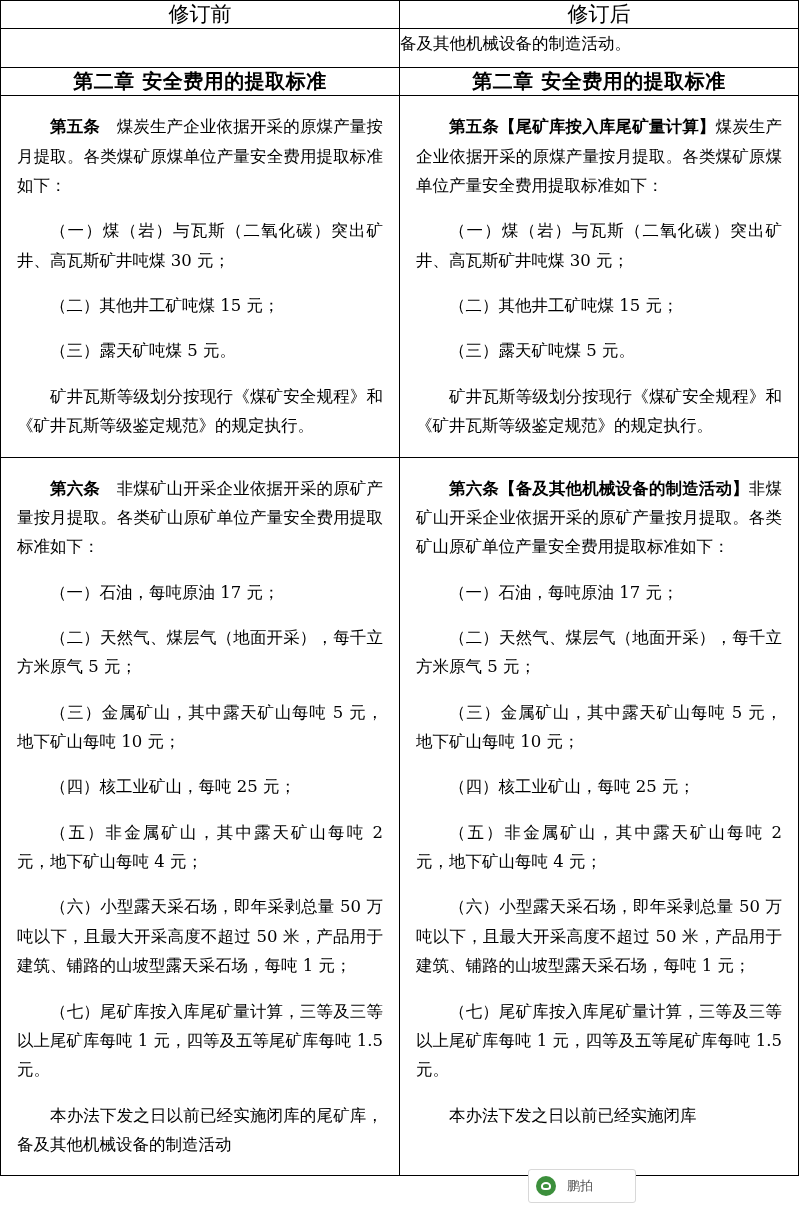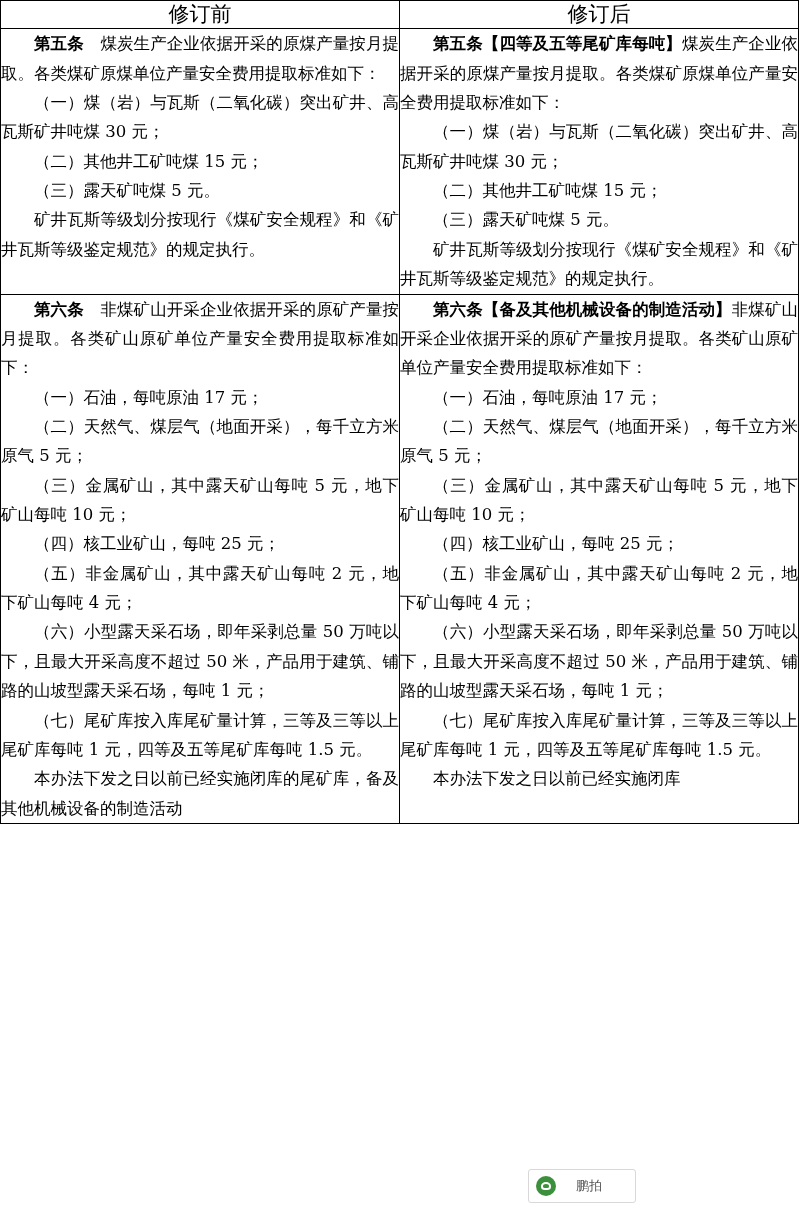--- a/index.html
+++ b/index.html
@@ -48,42 +48,42 @@
     letter-spacing: 0.5px;
   }
   .body-cell {
     font-size: 16.5px;
     line-height: 1.78;
     padding: 7px 9px 8px 9px;
     text-align: justify;
     text-justify: inter-ideograph;
   }
   .body-cell p {
-    margin: 0;
+    margin: 16px;
   }
   .ind2 { text-indent: 2em; }
   b.art { font-weight: bold; }
   .empty-cell { height: 38px; }
   .cont-cell {
     font-size: 16.5px;
     line-height: 1.78;
     padding: 7px 9px 8px 9px;
   }
   .wm {
     position: absolute;
     right: 10px;
     bottom: 8px;
     width: 108px;
     height: 34px;
     border: 1px solid #d8d8d8;
     border-radius: 3px;
     background: #fff;
     display: flex;
     align-items: center;
-    gap: 20px;
+    gap: 11px;
     padding: 0 7px;
     box-sizing: border-box;
   }
   .wm .logo {
     width: 20px;
     height: 20px;
     border-radius: 50%;
     background: #3c8f3c;
     position: relative;
     flex: 0 0 auto;
@@ -112,32 +112,40 @@
     <colgroup>
         <col class="c1">
         <col class="c2">
       </colgroup>
     <tbody>
       <tr>
         <td class="hdr-cell">修订前</td>
         <td class="hdr-cell">修订后</td>
       </tr>
 
+      <tr>
+        <td class="cont-cell empty-cell"></td>
+        <td class="cont-cell">备及其他机械设备的制造活动。</td>
+      </tr>
 
+      <tr>
+        <td class="chapter-cell">第二章  安全费用的提取标准</td>
+        <td class="chapter-cell">第二章  安全费用的提取标准</td>
+      </tr>
 
       <tr>
         <td class="body-cell">
             <p class="ind2"><b class="art">第五条</b>　煤炭生产企业依据开采的原煤产量按月提取。各类煤矿原煤单位产量安全费用提取标准如下：</p>
             <p class="ind2">（一）煤（岩）与瓦斯（二氧化碳）突出矿井、高瓦斯矿井吨煤 30 元；</p>
             <p class="ind2">（二）其他井工矿吨煤 15 元；</p>
             <p class="ind2">（三）露天矿吨煤 5 元。</p>
             <p class="ind2">矿井瓦斯等级划分按现行《煤矿安全规程》和《矿井瓦斯等级鉴定规范》的规定执行。</p>
           </td>
         <td class="body-cell">
-            <p class="ind2"><b class="art">第五条【四等及五等尾矿库每吨】</b>煤炭生产企业依据开采的原煤产量按月提取。各类煤矿原煤单位产量安全费用提取标准如下：</p>
+            <p class="ind2"><b class="art">第五条【尾矿库按入库尾矿量计算】</b>煤炭生产企业依据开采的原煤产量按月提取。各类煤矿原煤单位产量安全费用提取标准如下：</p>
             <p class="ind2">（一）煤（岩）与瓦斯（二氧化碳）突出矿井、高瓦斯矿井吨煤 30 元；</p>
             <p class="ind2">（二）其他井工矿吨煤 15 元；</p>
             <p class="ind2">（三）露天矿吨煤 5 元。</p>
             <p class="ind2">矿井瓦斯等级划分按现行《煤矿安全规程》和《矿井瓦斯等级鉴定规范》的规定执行。</p>
           </td>
       </tr>
 
       <tr>
         <td class="body-cell">
             <p class="ind2"><b class="art">第六条</b>　非煤矿山开采企业依据开采的原矿产量按月提取。各类矿山原矿单位产量安全费用提取标准如下：</p>

